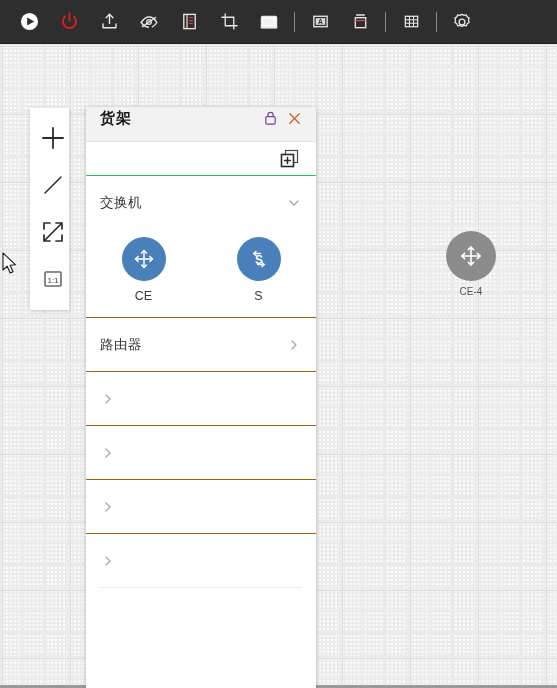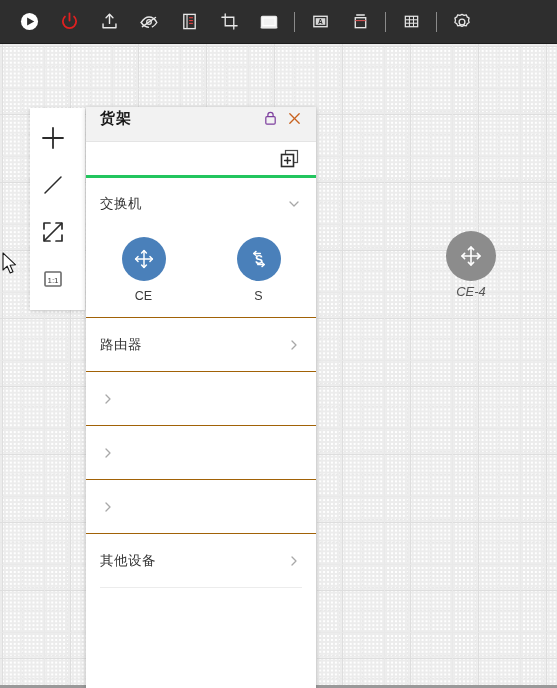--- a/index.html
+++ b/index.html
@@ -120,32 +120,31 @@
     width: 50px; height: 50px;
     border-radius: 50%;
     margin: 0 auto;
     display: flex;
     align-items: center;
     justify-content: center;
     cursor: pointer;
   }
   .node-label {
     margin-top: 4px;
-    font-size: 13px;
+    font-size: 10px;
     color: #555;
     line-height: 14px;
-    font-style: italic;
   }
 
   
   #left-tools {
     position: absolute;
     left: 30px;
     top: 108px;
-    width: 55px;
+    width: 39px;
     background: #ffffff;
     box-shadow: 0 1px 4px rgba(0,0,0,0.18);
     padding: 6px 0 8px 0;
     box-sizing: border-box;
     z-index: 5;
   }
   .lt-btn {
     width: 45px;
     height: 47px;
     display: flex;
@@ -207,21 +206,21 @@
   }
   .cat-row {
     height: 54px;
     display: flex;
     align-items: center;
     padding: 0 14px 0 14px;
     box-sizing: border-box;
     border-top: 1px solid #a16207;
     cursor: pointer;
   }
-  .cat-row.first { border-top: 3px solid #22c55e; }
+  .cat-row.first { border-top: 1px solid #22c55e; }
   .cat-label {
     flex: 1;
     font-size: 13.5px;
     color: #333;
     letter-spacing: 0.5px;
   }
   .chev {
     width: 16px; height: 16px;
     display: flex; align-items: center; justify-content: center;
     color: #a8a8a8;
@@ -520,21 +519,20 @@
 
       <div class="cat-row">
         <div class="chev">
           <svg width="14" height="14" viewBox="0 0 14 14">
               <polyline points="5,3 9,7 5,11" stroke="#a8a8a8" stroke-width="1.3" fill="none" stroke-linecap="round" stroke-linejoin="round"></polyline>
             </svg>
         </div>
       </div>
 
       <div class="cat-row">
-        <div class="cat-label">其他设备</div>
         <div class="chev">
           <svg width="14" height="14" viewBox="0 0 14 14">
               <polyline points="5,3 9,7 5,11" stroke="#a8a8a8" stroke-width="1.3" fill="none" stroke-linecap="round" stroke-linejoin="round"></polyline>
             </svg>
         </div>
       </div>
 
 
       <div id="panel-foot-line"></div>
     </div>

